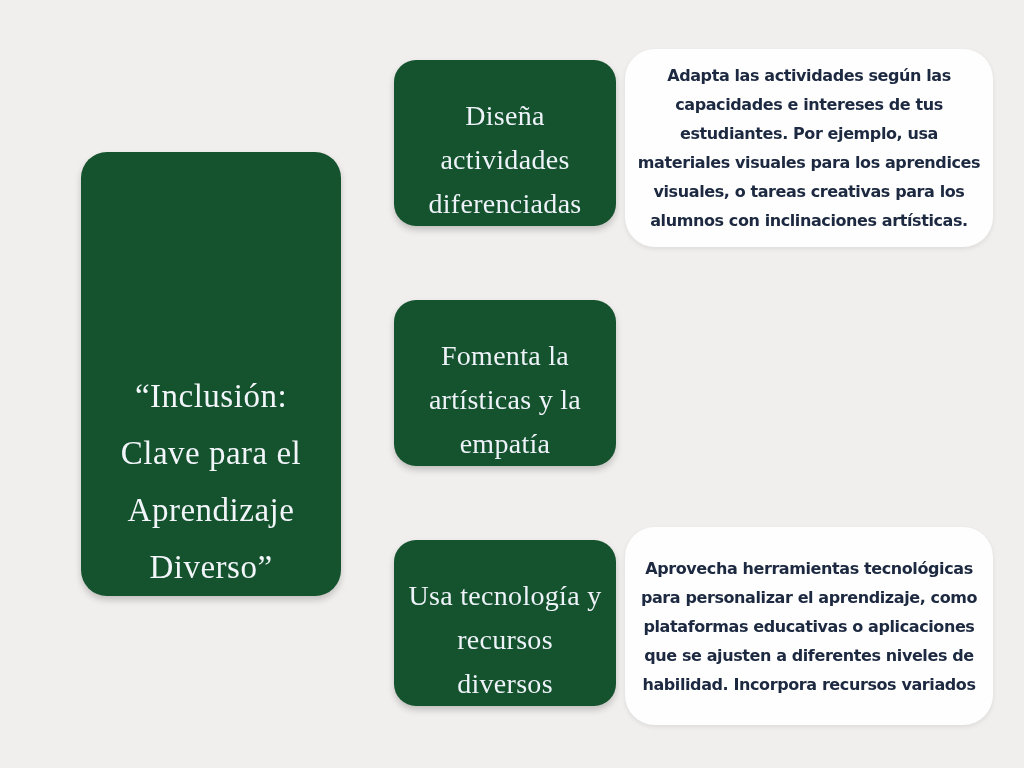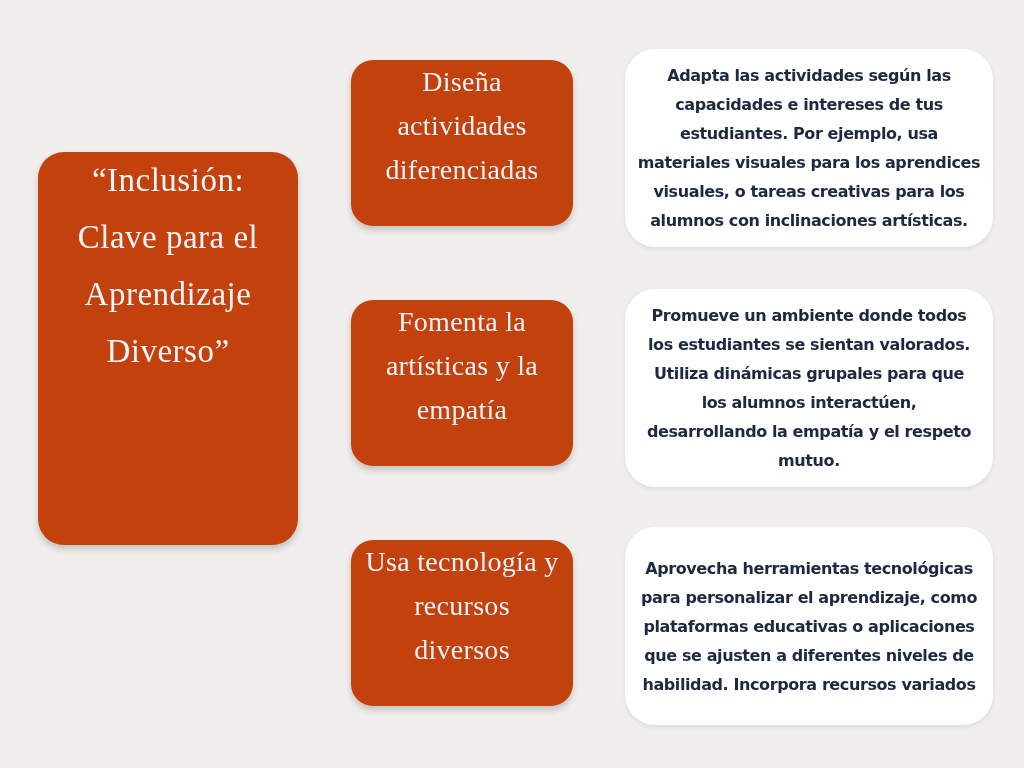--- a/index.html
+++ b/index.html
@@ -10,32 +10,33 @@
   .stage {
     position: relative;
     width: 1024px;
     height: 768px;
     background: #f0efed;
     overflow: hidden;
     font-family: "Liberation Sans", sans-serif;
   }
   .blue-card {
     position: absolute;
-    background: #c2410c;
+    background: #14532d;
     display: flex;
-    align-items: flex-start;
+    align-items: flex-end;
     justify-content: center;
     text-align: center;
     box-shadow: 0 4px 6px rgba(60,60,60,0.25);
+    margin-left: 43px;
   }
   .title-card {
     left: 38px;
     top: 152px;
     width: 260px;
-    height: 393px;
+    height: 444px;
     border-radius: 26px;
   }
   .title-card .card-text {
     font-family: "Liberation Serif", serif;
     font-size: 33px;
     line-height: 57px;
     color: #f2f5fa;
     white-space: pre-line;
     letter-spacing: 0.5px;
   }
@@ -123,28 +124,20 @@
 materiales visuales para los aprendices
 visuales, o tareas creativas para los
 alumnos con inclinaciones artísticas.</div>
   </div>
 
   <div class="blue-card tip-heading heading-2">
     <div class="card-text">Fomenta la
 artísticas y la
 empatía</div>
   </div>
-  <div class="white-card body-2">
-    <div class="card-text">Promueve un ambiente donde todos
-los estudiantes se sientan valorados.
-Utiliza dinámicas grupales para que
-los alumnos interactúen,
-desarrollando la empatía y el respeto
-mutuo.</div>
-  </div>
 
   <div class="blue-card tip-heading heading-3">
     <div class="card-text">Usa tecnología y
 recursos
 diversos</div>
   </div>
   <div class="white-card body-3">
     <div class="card-text">Aprovecha herramientas tecnológicas
 para personalizar el aprendizaje, como
 plataformas educativas o aplicaciones

